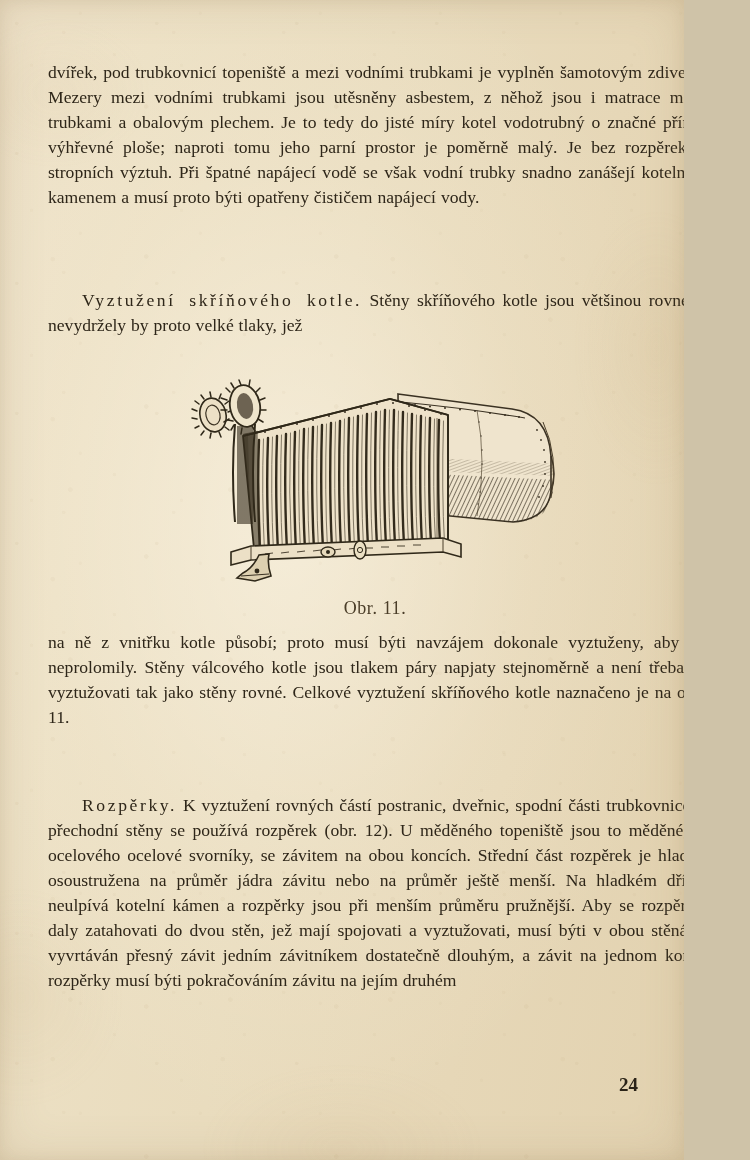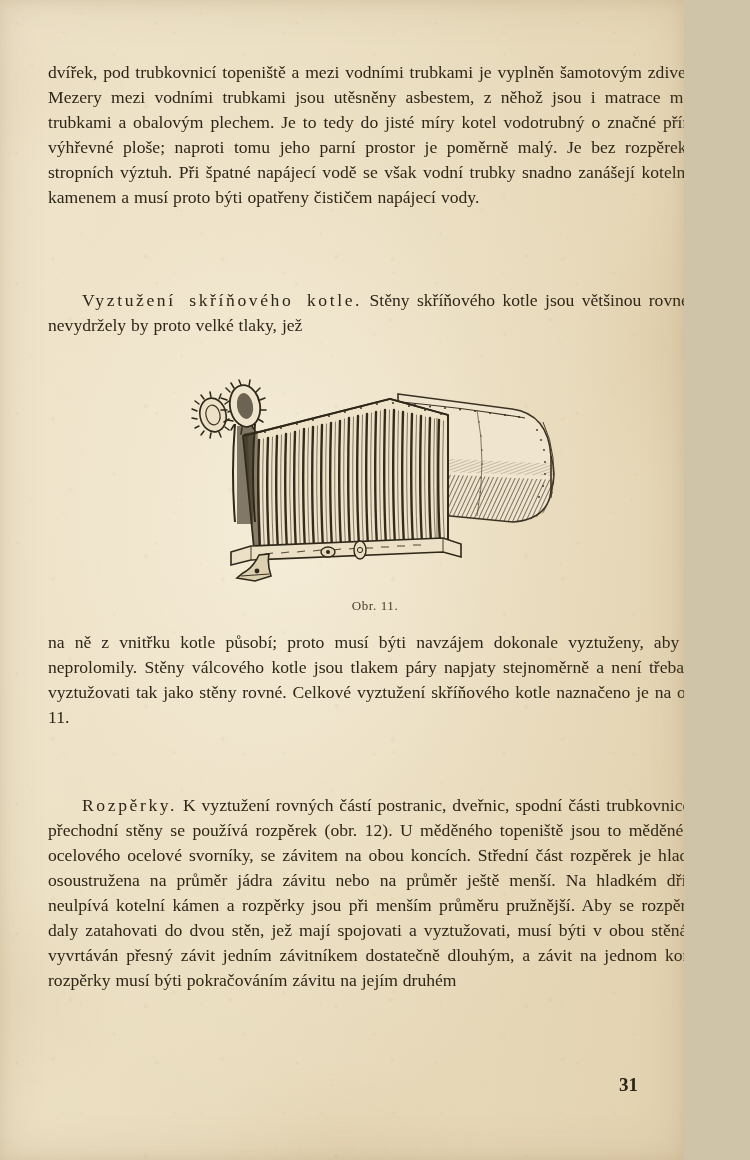--- a/index.html
+++ b/index.html
@@ -90,21 +90,21 @@
     text-align: center;
   }
   .figure-art {
     position: relative;
     width: 380px;
     height: 240px;
     margin: 0 auto;
   }
   .figure-caption {
     margin-top: 6px;
-    font-size: 13px;
+    font-size: 18px;
     letter-spacing: .6px;
     color: #4a3d28;
     text-align: center;
   }
   .folio {
     position: absolute;
     right: 46px;
     top: 1074px;
     font-size: 19px;
     font-weight: bold;
@@ -351,16 +351,16 @@
   </div>
 
   <div class="textblock" id="para-nane">
     <p class="body ink">na ně z vnitřku kotle působí; proto musí býti navzájem dokonale vyztuženy, aby se neprolomily. Stěny válcového kotle jsou tlakem páry napjaty stejnoměrně a není třeba je vyztužovati tak jako stěny rovné. Celkové vyztužení skříňového kotle naznačeno je na obr. 11.</p>
   </div>
 
   <div class="textblock" id="para-rozp">
     <p class="body ink indent"><span class="runhead">Rozpěrky.</span><span> K vyztužení rovných částí postranic, dveřnic, spodní části trubkovnice a přechodní stěny se používá rozpěrek (obr. 12). U měděného topeniště jsou to měděné, u ocelového ocelové svorníky, se závitem na obou koncích. Střední část rozpěrek je hladce osoustružena na průměr jádra závitu nebo na průměr ještě menší. Na hladkém dříku neulpívá kotelní kámen a rozpěrky jsou při menším průměru pružnější. Aby se rozpěrky daly zatahovati do dvou stěn, jež mají spojovati a vyztužovati, musí býti v obou stěnách vyvrtáván přesný závit jedním závitníkem dostatečně dlouhým, a závit na jednom konci rozpěrky musí býti pokračováním závitu na jejím druhém</span></p>
   </div>
 
-  <div class="folio">31</div>
+  <div class="folio">24</div>
 
   <div class="edge-shade"></div>
 </div>
 
 </body></html>

